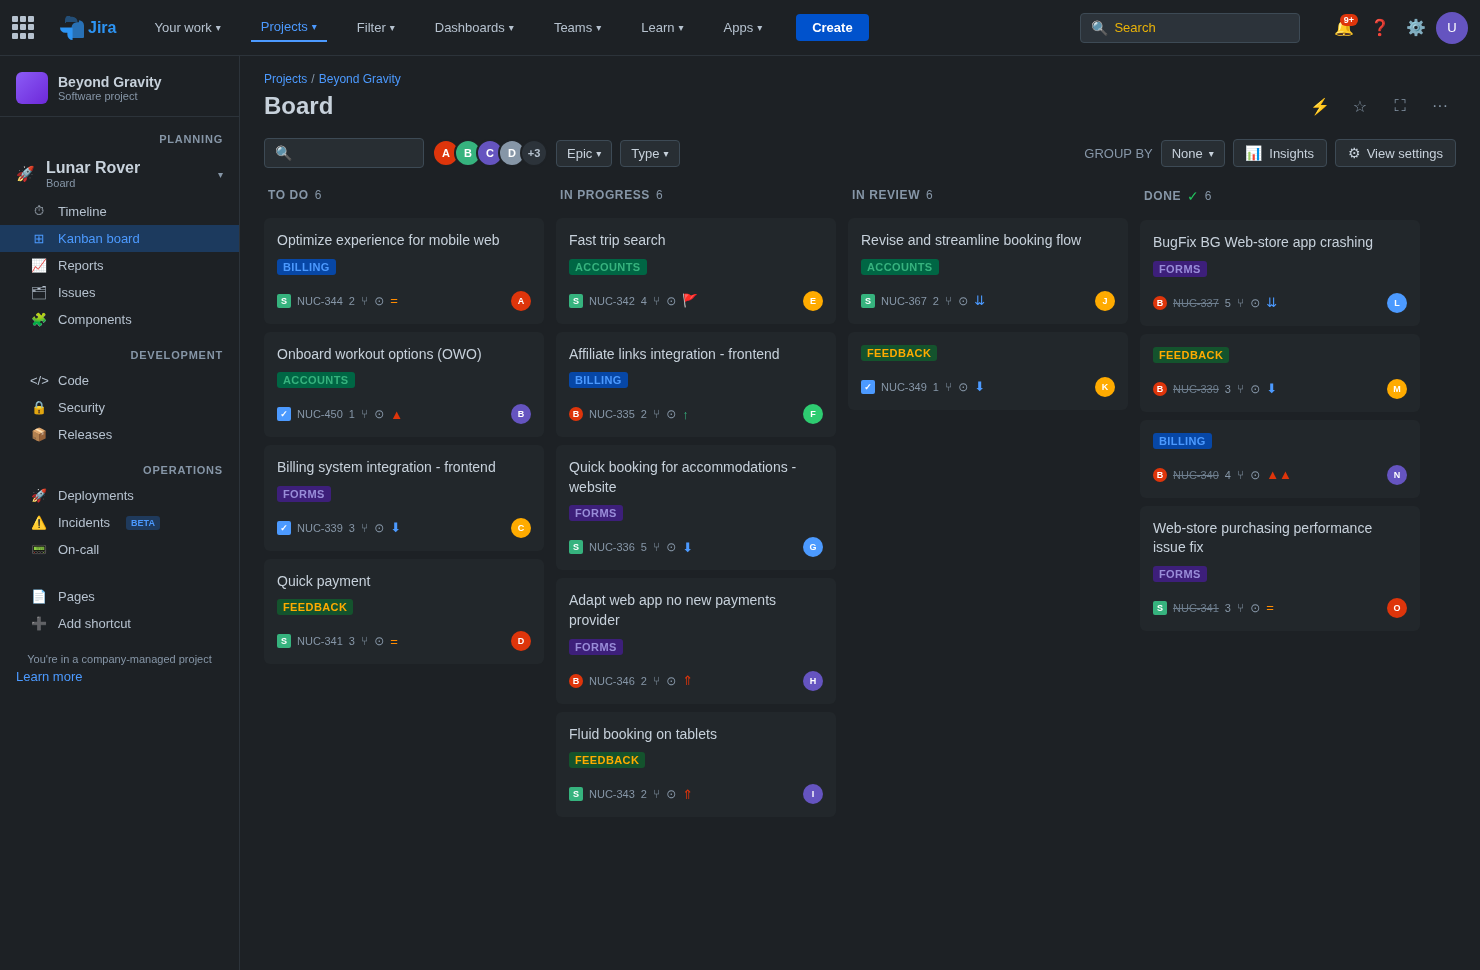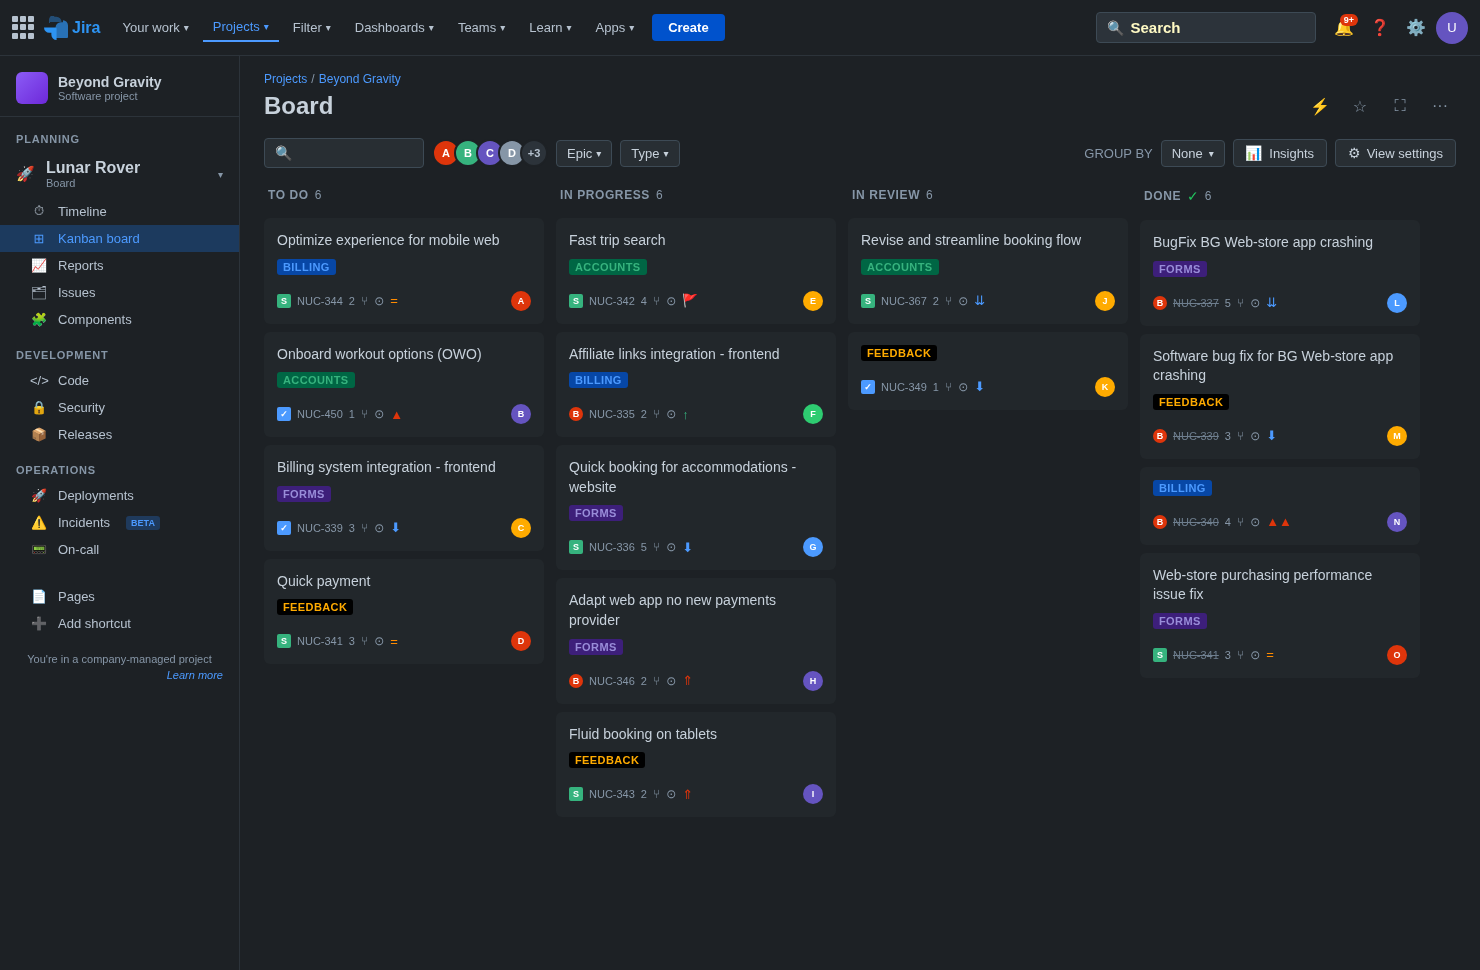--- a/index.html
+++ b/index.html
@@ -1,19 +1,19 @@
 <!DOCTYPE html>
 <html><head>
   <meta charset="utf-8">
   <style>
     * { box-sizing: border-box; margin: 0; padding: 0; }
     body { font-family: -apple-system, BlinkMacSystemFont, 'Segoe UI', sans-serif; background: #1d2125; color: #b6c2cf; font-size: 13px; height: 970px; overflow: hidden; display: flex; flex-direction: column; }
 
     
-    .topnav { background: #1d2125; height: 56px; display: flex; align-items: center; padding: 0 12px; gap: 4px; border-bottom: 1px solid #2c333a; flex-shrink: 0; }
+    .topnav { background: #1d2125; height: 56px; display: flex; align-items: center; padding: 0 12px; gap: 20px; border-bottom: 1px solid #2c333a; flex-shrink: 0; }
     .topnav-grid { display: grid; width: 24px; height: 24px; grid-template-columns: repeat(3,6px); gap: 2px; cursor: pointer; margin-right: 4px; }
     .topnav-grid span { background: #b6c2cf; border-radius: 1px; width: 6px; height: 6px; }
     .jira-logo { display: flex; align-items: center; gap: 4px; color: #2d94f3; font-weight: 700; font-size: 16px; margin-right: 8px; cursor: pointer; }
     .jira-logo svg { width: 24px; height: 24px; }
     .nav-item { color: #b6c2cf; background: none; border: none; font-size: 13px; padding: 6px 10px; border-radius: 4px; cursor: pointer; display: flex; align-items: center; gap: 4px; }
     .nav-item.active { color: #4c9aff; border-bottom: 2px solid #4c9aff; border-radius: 0; }
     .nav-item .chevron { font-size: 10px; }
     .nav-create { background: #0052cc; color: #fff; border: none; padding: 6px 16px; border-radius: 4px; font-size: 13px; font-weight: 600; cursor: pointer; margin-left: 4px; }
     .nav-spacer { flex: 1; }
     .nav-search { display: flex; align-items: center; background: #2c333a; border: 1px solid #3d4a55; border-radius: 4px; padding: 6px 10px; gap: 6px; width: 220px; color: #8696a7; cursor: pointer; }
@@ -24,29 +24,29 @@
 
     
     .main-layout { display: flex; flex: 1; overflow: hidden; }
 
     
     .sidebar { width: 240px; background: #1d2125; border-right: 1px solid #2c333a; overflow-y: auto; flex-shrink: 0; padding-bottom: 16px; }
     .sidebar-project { display: flex; align-items: center; gap: 10px; padding: 16px 16px 12px; border-bottom: 1px solid #2c333a; }
     .project-icon { width: 32px; height: 32px; background: linear-gradient(135deg, #8b5cf6, #6d28d9); border-radius: 6px; flex-shrink: 0; }
     .project-name { font-size: 14px; font-weight: 600; color: #c7d1db; }
     .project-type { font-size: 11px; color: #8696a7; }
-    .sidebar-section-label { font-size: 11px; font-weight: 700; color: #8696a7; text-transform: uppercase; padding: 16px 16px 6px; letter-spacing: 0.8px; }
+    .sidebar-section-label { font-size: 11px; font-weight: 700; color: #8696a7; text-transform: uppercase; padding: 16px 16px 6px; letter-spacing: 0.8px; text-align: right; }
     .sidebar-item { display: flex; align-items: center; gap: 10px; padding: 8px 16px; cursor: pointer; border-radius: 0; color: #b6c2cf; font-size: 13px; }
     .sidebar-item .si-icon { font-size: 15px; width: 20px; text-align: center; flex-shrink: 0; }
     .sidebar-item .si-chevron { font-size: 10px; color: #8696a7; }
     .sidebar-sub-item { display: flex; align-items: center; gap: 10px; padding: 6px 16px 6px 30px; cursor: pointer; color: #b6c2cf; font-size: 13px; }
     .sidebar-sub-item.active { color: #4c9aff; background: #1c3a5e; }
     .beta-badge { background: #1f3a5c; color: #4c9aff; font-size: 9px; font-weight: 700; padding: 2px 5px; border-radius: 3px; text-transform: uppercase; }
     .sidebar-bottom-text { font-size: 11px; color: #8696a7; text-align: center; margin-bottom: 4px; }
-    .sidebar-bottom-link { font-size: 11px; color: #4c9aff; text-align: right; cursor: pointer; font-style: italic; }
+    .sidebar-bottom-link { font-size: 13px; color: #4c9aff; text-align: left; cursor: pointer; }
 
     
     .content { flex: 1; overflow: hidden; display: flex; flex-direction: column; background: #1d2125; }
     .content-header { padding: 16px 24px 0; flex-shrink: 0; }
     .breadcrumb { font-size: 12px; color: #8696a7; display: flex; align-items: center; gap: 4px; margin-bottom: 4px; }
     .breadcrumb a { color: #4c9aff; cursor: pointer; text-decoration: none; }
     .page-title-row { display: flex; align-items: center; justify-content: space-between; margin-bottom: 16px; }
     .page-title { font-size: 24px; font-weight: 600; color: #c7d1db; }
     .page-actions { display: flex; align-items: center; gap: 8px; }
     .action-icon { background: none; border: none; color: #8696a7; cursor: pointer; width: 32px; height: 32px; border-radius: 4px; display: flex; align-items: center; justify-content: center; font-size: 16px; }
@@ -72,21 +72,21 @@
     .col-title { font-size: 12px; font-weight: 700; color: #8696a7; text-transform: uppercase; letter-spacing: 0.6px; }
     .col-count { font-size: 12px; color: #8696a7; }
     .col-check { color: #22c55e; font-size: 14px; }
     .col-cards { display: flex; flex-direction: column; gap: 8px; overflow-y: auto; flex: 1; }
     .card { background: #22272b; border-radius: 6px; padding: 12px; cursor: pointer; border: 1px solid transparent; }
     .card-title { font-size: 14px; color: #c7d1db; margin-bottom: 8px; line-height: 1.4; }
     .card-tag { display: inline-block; font-size: 11px; font-weight: 600; padding: 2px 6px; border-radius: 3px; margin-bottom: 8px; text-transform: uppercase; letter-spacing: 0.4px; }
     .tag-billing { background: #0747a6; color: #4c9aff; }
     .tag-accounts { background: #064; color: #36b37e; }
     .tag-forms { background: #3d1f7a; color: #998dd9; }
-    .tag-feedback { background: #000000; color: #ffab00; }
+    .tag-feedback { background: #14532d; color: #ffab00; }
     .card-meta { display: flex; align-items: center; gap: 6px; }
     .card-num { font-size: 11px; color: #8696a7; }
     .meta-num { font-size: 11px; color: #8696a7; }
     .meta-icon { font-size: 12px; color: #8696a7; }
     .meta-avatar { width: 20px; height: 20px; border-radius: 50%; display: flex; align-items: center; justify-content: center; font-size: 9px; font-weight: 600; color: #fff; margin-left: auto; }
     .col-header-done { }
 
     
     .done-id { text-decoration: line-through; color: #6e7e8e; }
 
@@ -145,21 +145,21 @@
       <span class="chevron">▾</span>
     </button>
   <button class="nav-item">
       <span>Apps</span>
       <span class="chevron">▾</span>
     </button>
   <button class="nav-create">Create</button>
   <div class="nav-spacer"></div>
   <div class="nav-search">
     <span style="font-size:14px;color:#8696a7;">🔍</span>
-    <span style="color:#fef9c3;font-size:15px;font-weight:bold;">Search</span>
+    <span style="color:#eab308;font-size:13px;">Search</span>
   </div>
   <div class="nav-icons">
     <button class="nav-icon-btn">
       🔔
       <span class="notif-badge">9+</span>
     </button>
     <button class="nav-icon-btn">❓</button>
     <button class="nav-icon-btn">⚙️</button>
     <div class="avatar-nav">U</div>
   </div>
@@ -514,21 +514,20 @@
         <span style="background:#de350b;color:#fff;font-size:9px;font-weight:700;width:14px;height:14px;border-radius:50%;display:inline-flex;align-items:center;justify-content:center;">B</span>
         <span class="card-num done-id">NUC-337</span>
         <span class="meta-num">5</span>
         <span class="meta-icon">⑂</span>
         <span class="meta-icon">⊙</span>
         <span style="color:#4c9aff;font-size:13px;">⇊</span>
         <span class="meta-avatar" style="background:#4c9aff;">L</span>
       </div>
     </div>
             <div class="card">
-      <div class="card-title">Software bug fix for BG Web-store app crashing</div>
       <div>
         <span class="card-tag tag-feedback">FEEDBACK</span>
       </div>
       <div class="card-meta" style="margin-top:8px;">
         <span style="background:#de350b;color:#fff;font-size:9px;font-weight:700;width:14px;height:14px;border-radius:50%;display:inline-flex;align-items:center;justify-content:center;">B</span>
         <span class="card-num done-id">NUC-339</span>
         <span class="meta-num">3</span>
         <span class="meta-icon">⑂</span>
         <span class="meta-icon">⊙</span>
         <span style="color:#4c9aff;font-size:13px;">⬇</span>

